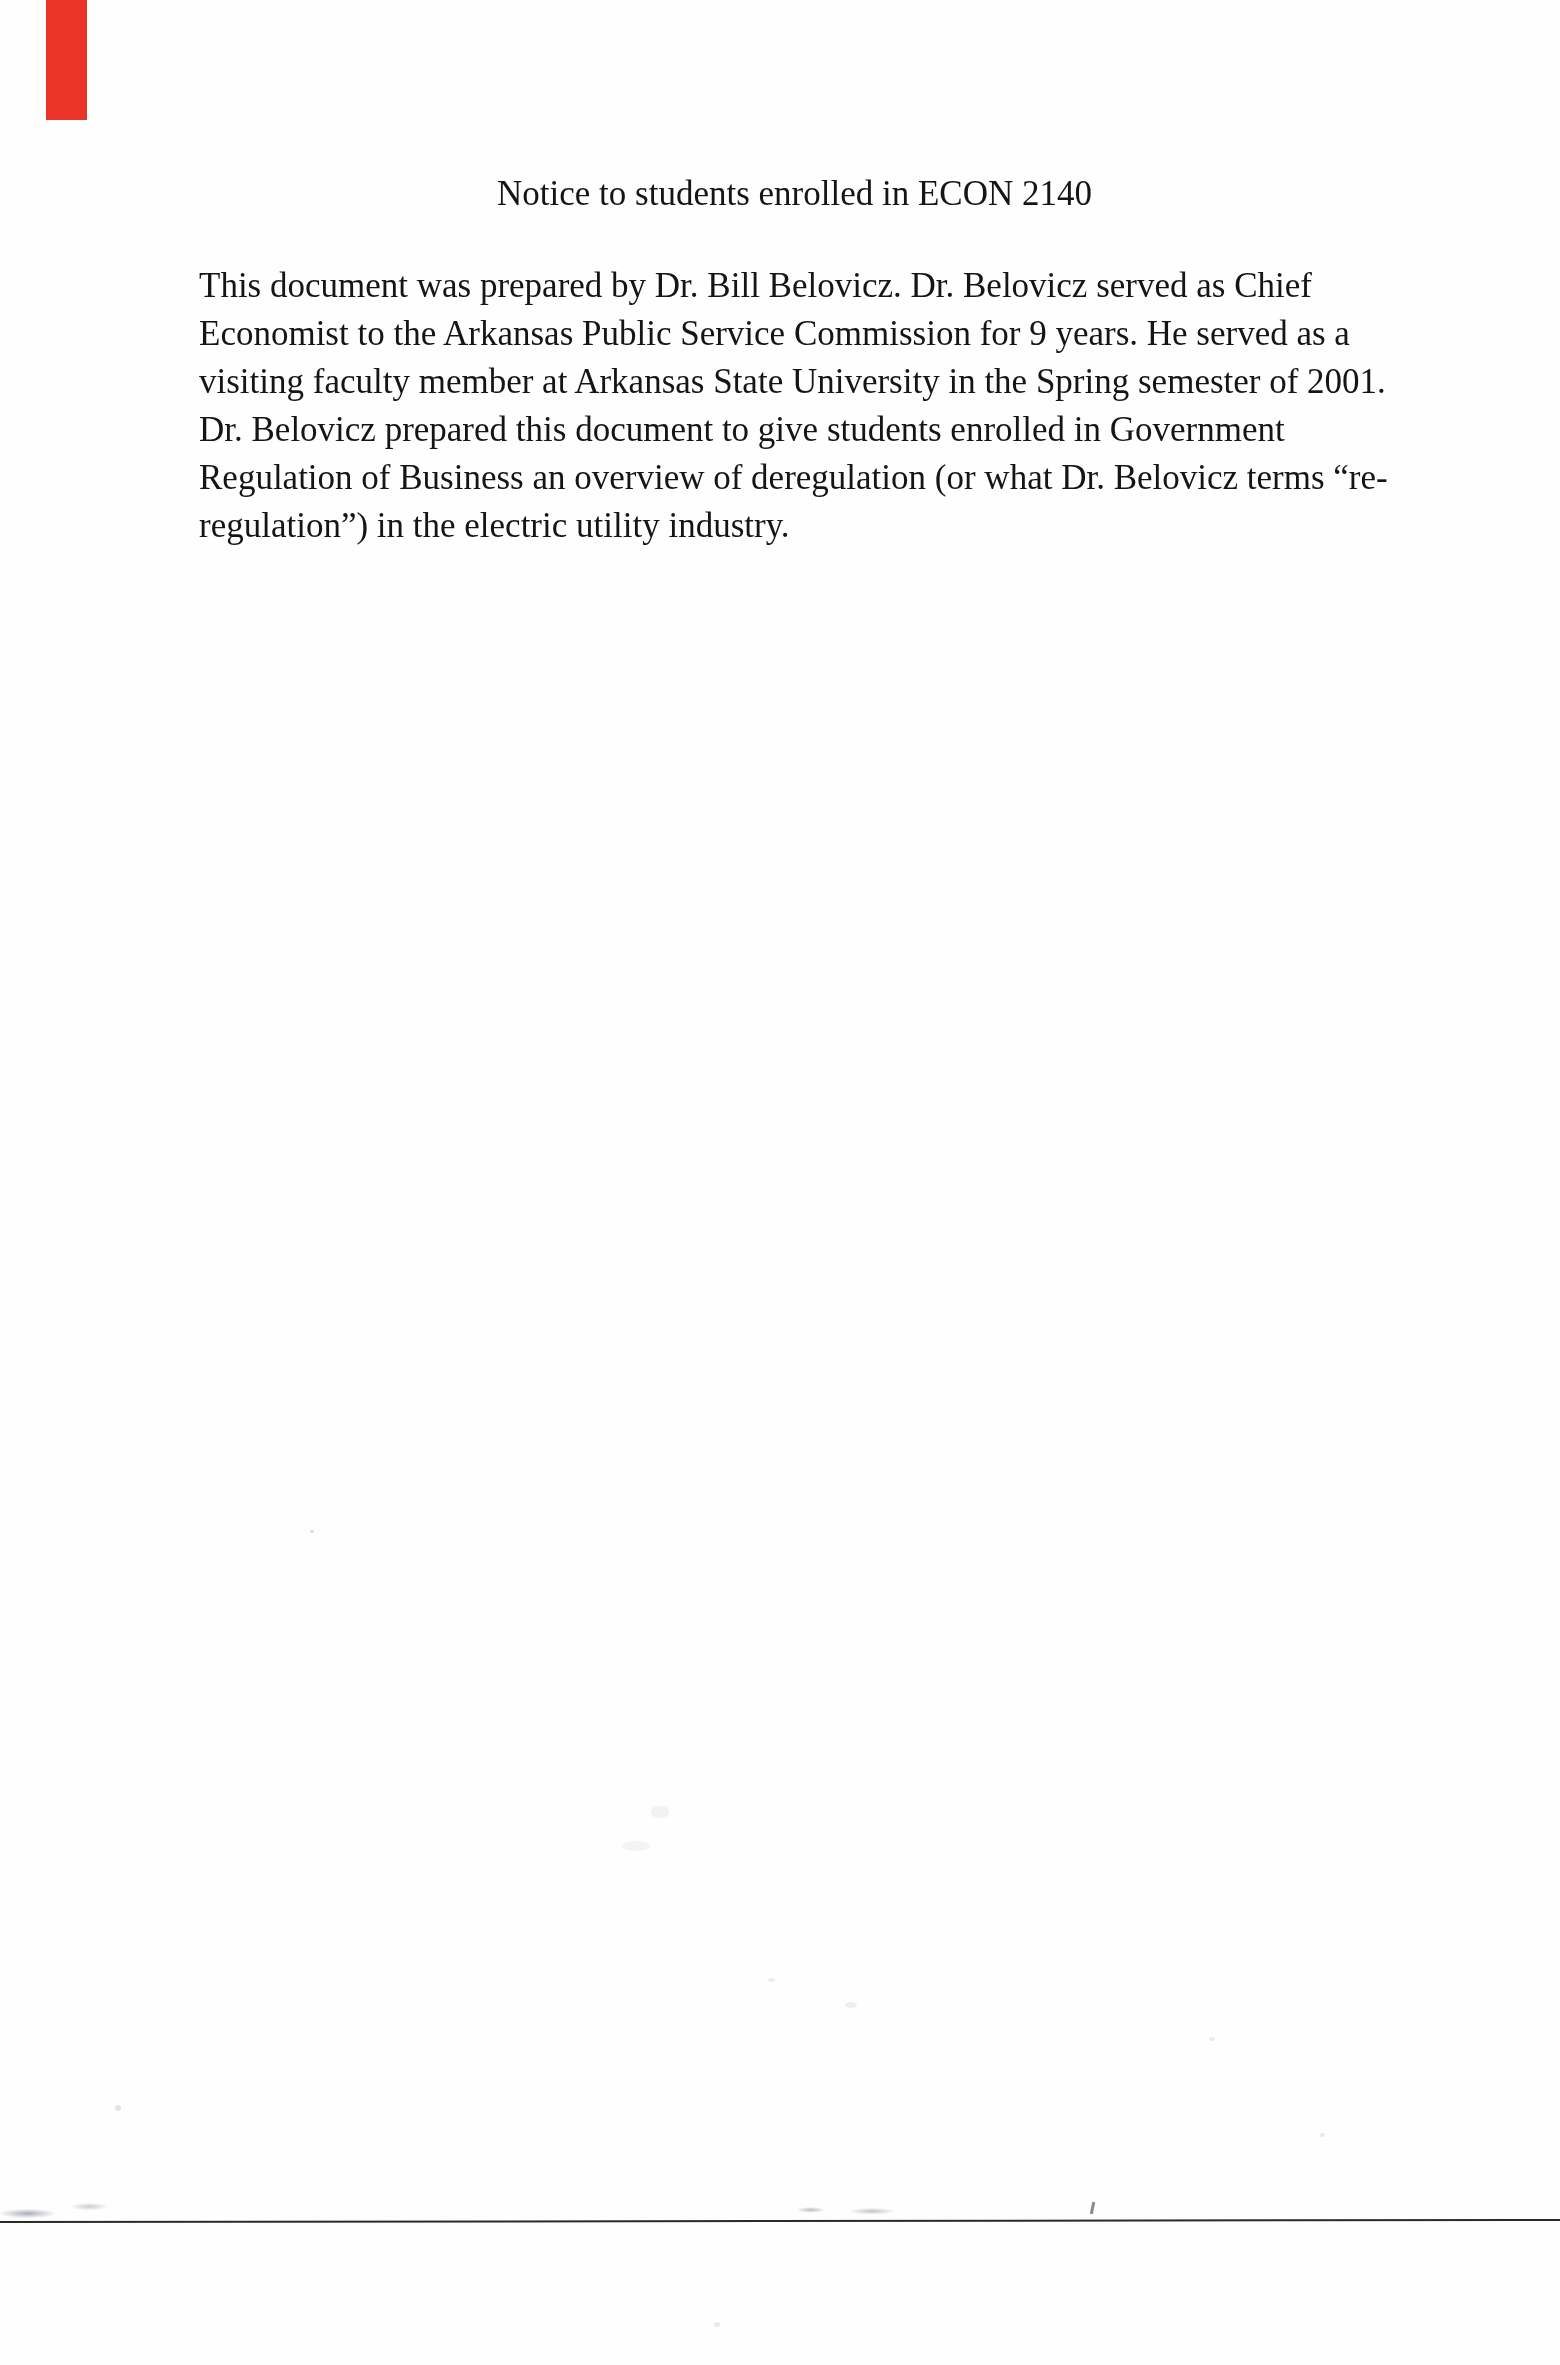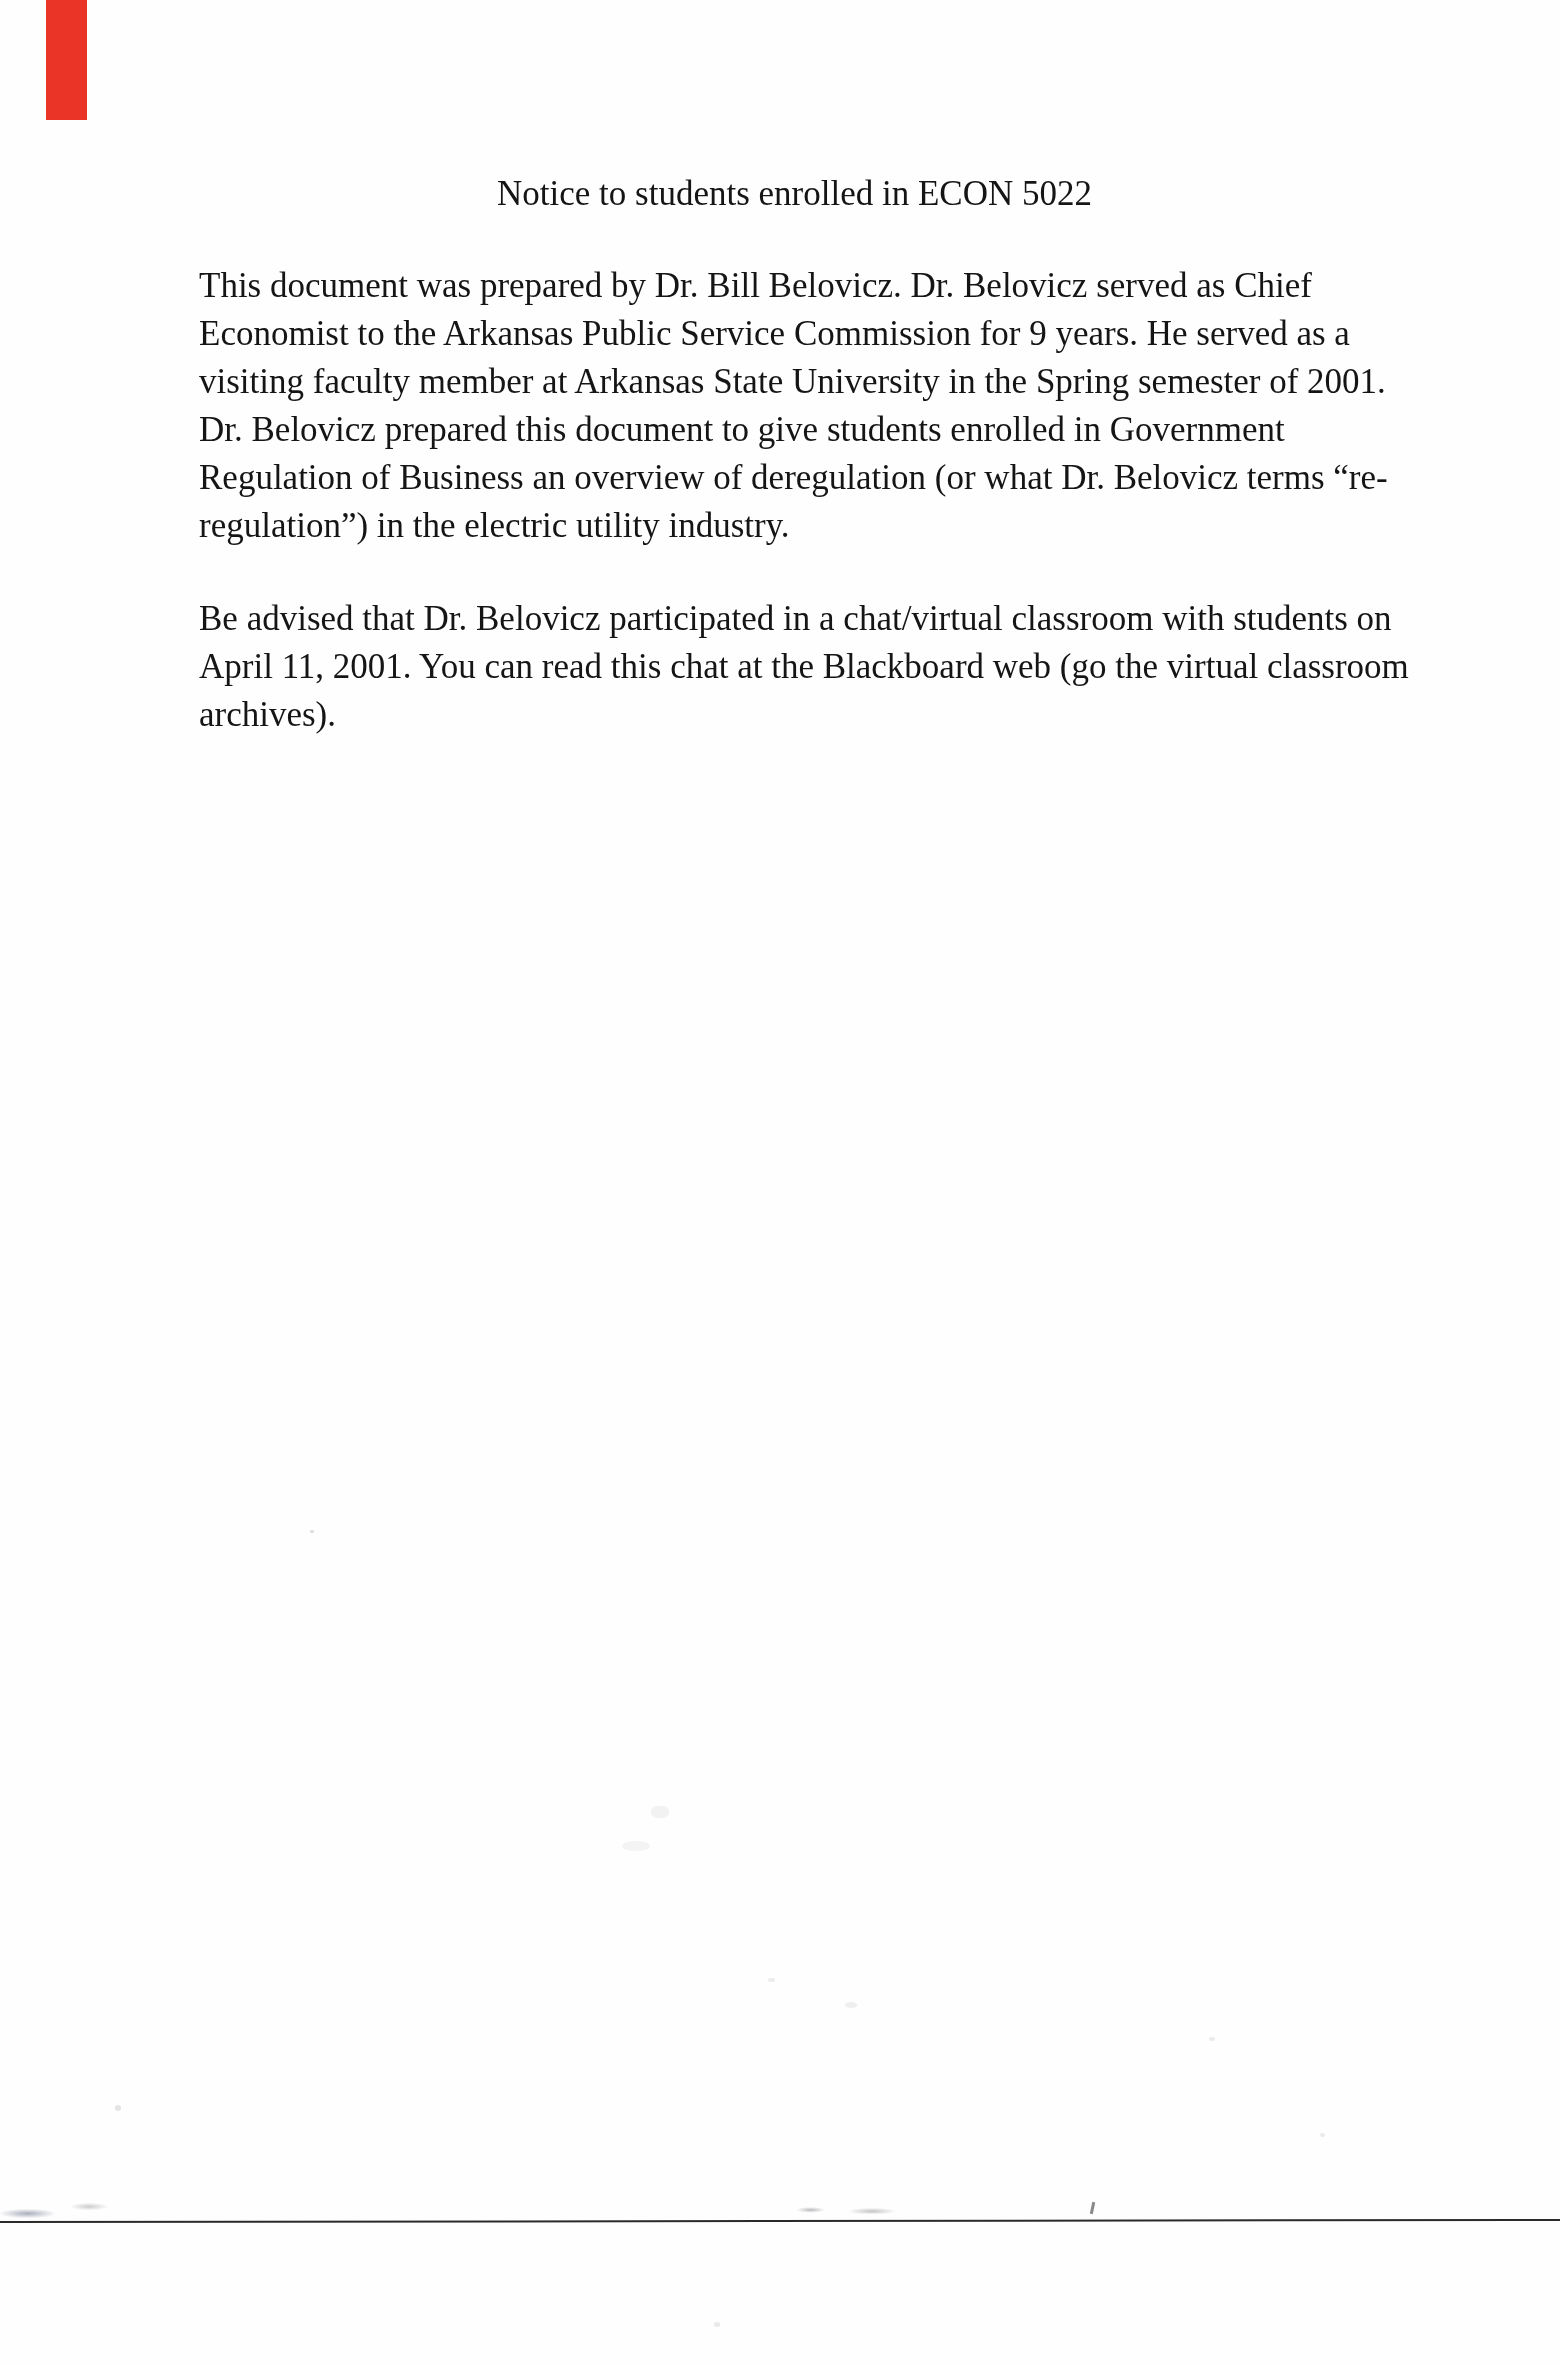--- a/index.html
+++ b/index.html
@@ -106,25 +106,24 @@
     transform: rotate(12deg);
   }
 </style>
 </head>
 <body>
 
 <div class="page">
 
   <div class="red-stripe"></div>
 
-  <div class="title">Notice to students enrolled in ECON 5022</div>
+  <div class="title">Notice to students enrolled in ECON 2140</div>
 
   <div class="body-text">
     <p class="para">This document was prepared by Dr. Bill Belovicz. Dr. Belovicz served as Chief Economist to the Arkansas Public Service Commission for 9 years. He served as a visiting faculty member at Arkansas State University in the Spring semester of 2001. Dr. Belovicz prepared this document to give students enrolled in Government Regulation of Business an overview of deregulation (or what Dr. Belovicz terms “re-regulation”) in the electric utility industry.</p>
-    <p class="para">Be advised that Dr. Belovicz participated in a chat/virtual classroom with students on April 11, 2001. You can read this chat at the Blackboard web (go the virtual classroom archives).</p>
   </div>
 
   <span class="speck s1"></span>
   <span class="speck s2"></span>
   <span class="speck s3"></span>
   <span class="speck s4"></span>
   <span class="speck s5"></span>
   <span class="speck s6"></span>
   <span class="speck s7"></span>
   <span class="speck s8"></span>

